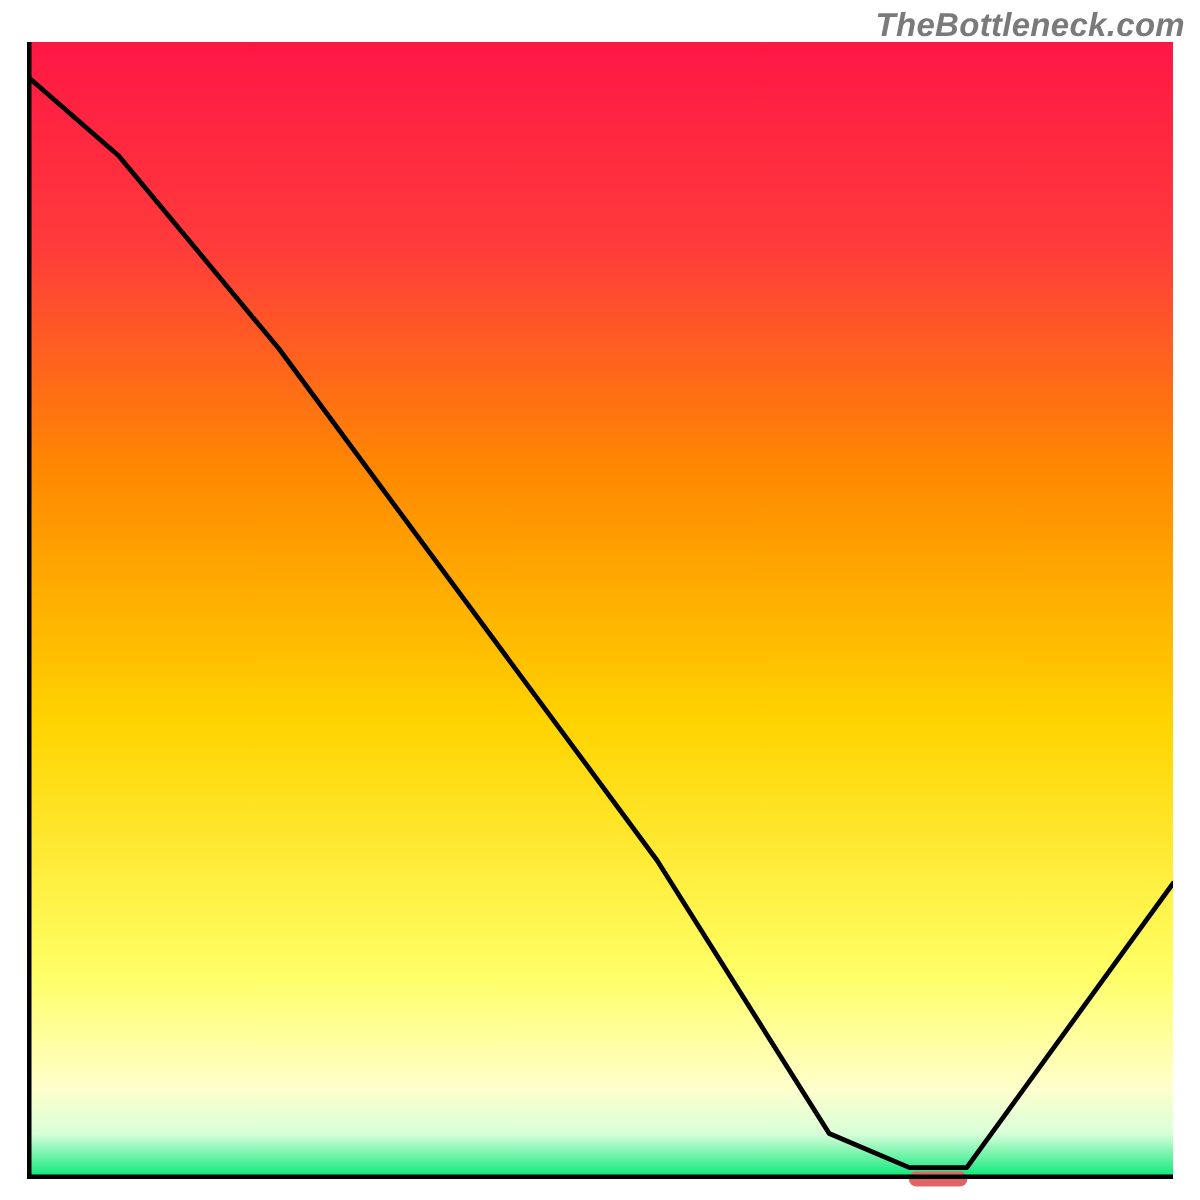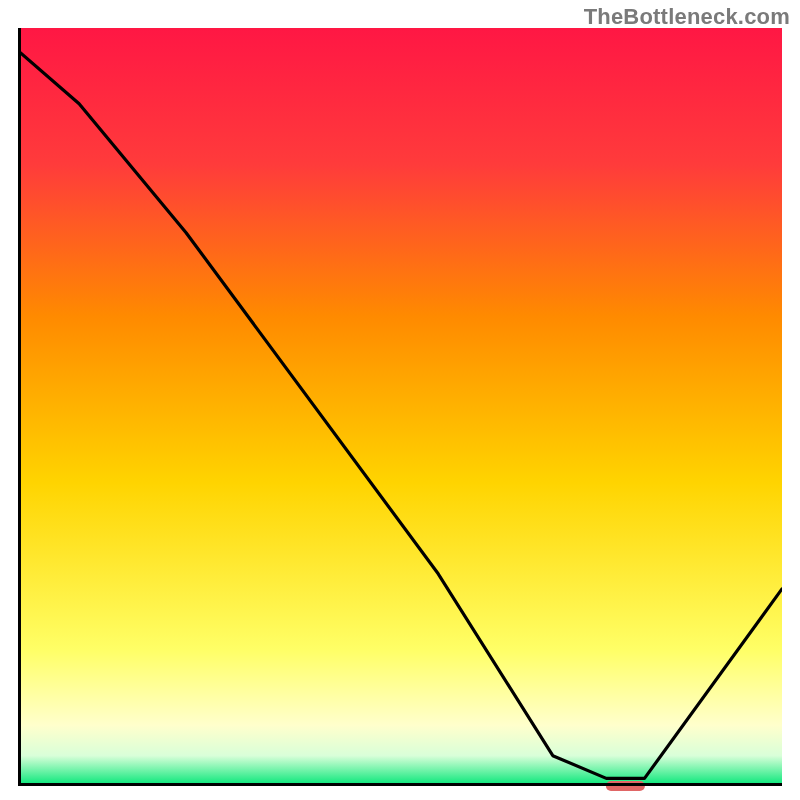--- a/index.html
+++ b/index.html
@@ -8,20 +8,21 @@
     width: 800px;
     height: 800px;
     background: #ffffff;
     font-family: Arial, Helvetica, sans-serif;
     overflow: hidden;
   }
   .root {
     position: relative;
     width: 800px;
     height: 800px;
+    font-style: italic;
   }
   .watermark {
     position: absolute;
     top: 4px;
     right: 10px;
     font-size: 22px;
     font-weight: 600;
     color: #7a7a7a;
     letter-spacing: 0.2px;
     z-index: 20;

